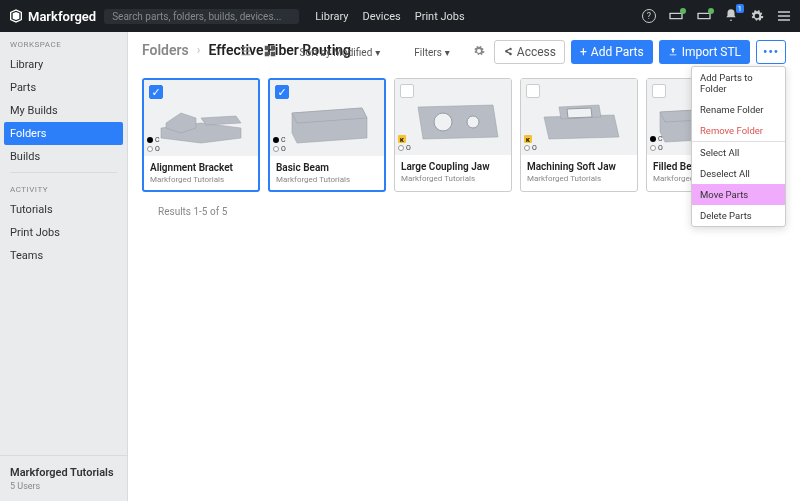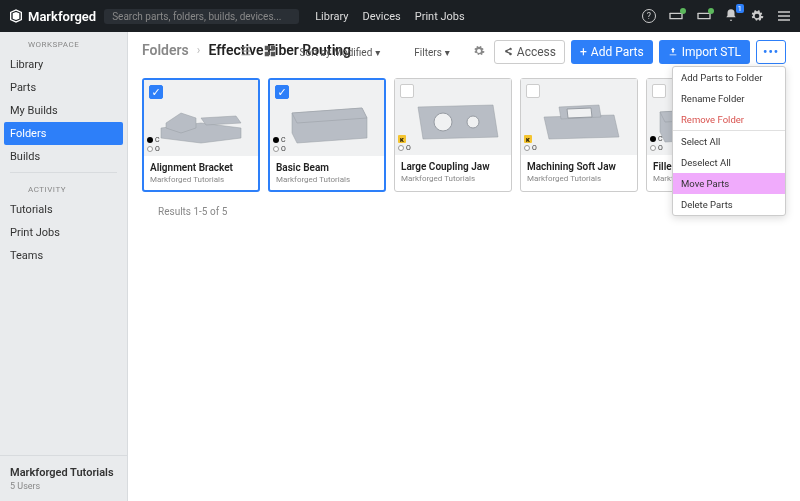--- a/index.html
+++ b/index.html
@@ -13,21 +13,21 @@
   .top-spacer { flex: 1; }
   .topicons { display: flex; align-items: center; gap: 12px; color: #ccc; }
   .topicons .circle { width: 14px; height: 14px; border-radius: 50%; border: 1.5px solid #ccc; display: flex; align-items: center; justify-content: center; font-size: 9px; }
   .printer-badge { position: relative; display: flex; align-items: center; }
   .printer-badge svg { width: 16px; height: 12px; }
   .printer-badge .dot { width: 6px; height: 6px; border-radius: 50%; position: absolute; top: -2px; right: -2px; }
   .bell { position: relative; }
   .bell .count { position: absolute; top: -4px; right: -6px; background: #2d7ff9; color: #fff; border-radius: 2px; font-size: 8px; padding: 0 2px; line-height: 9px; }
   .main { display: flex; height: calc(100% - 32px); }
   .sidebar { width: 128px; background: #e9ebed; border-right: 1px solid #d8dbde; display: flex; flex-direction: column; }
-  .sb-section { padding: 8px 0 4px 28px; font-size: 8px; letter-spacing: 0.5px; color: #888; text-transform: uppercase; }
+  .sb-section { padding: 8px 0 4px 10px; font-size: 8px; letter-spacing: 0.5px; color: #888; text-transform: uppercase; }
   .sb-item { padding: 5px 10px; font-size: 11px; color: #333; cursor: pointer; }
   .sb-item.active { background: #2d7ff9; color: #fff; border-radius: 2px; margin: 0 4px; padding: 5px 6px; }
   .sb-divider { height: 1px; background: #d8dbde; margin: 4px 10px; }
   .sb-footer { margin-top: auto; padding: 10px; border-top: 1px solid #d8dbde; }
   .sb-footer .owner { font-size: 11px; font-weight: 600; color: #333; }
   .sb-footer .users { font-size: 9px; color: #888; margin-top: 2px; }
   .content { flex: 1; background: #fff; position: relative; overflow: hidden; }
   .crumbbar { display: flex; align-items: center; padding: 10px 14px 6px; gap: 8px; }
   .crumb { font-size: 14px; color: #888; font-weight: 600; }
   .crumb.current { color: #222; }
@@ -47,21 +47,21 @@
   .card .check { position: absolute; top: 5px; left: 5px; width: 14px; height: 14px; border: 1px solid #ccc; border-radius: 2px; background: #fff; display: flex; align-items: center; justify-content: center; }
   .card.selected .check { background: #2d7ff9; border-color: #2d7ff9; color: #fff; }
   .card .badges { position: absolute; bottom: 3px; left: 3px; display: flex; flex-direction: column; gap: 1px; }
   .badge-row { display: flex; align-items: center; gap: 2px; font-size: 7px; }
   .badge-dot { width: 6px; height: 6px; border-radius: 50%; }
   .badge-sq { width: 8px; height: 8px; display:flex; align-items:center; justify-content:center; font-size:6px; font-weight:bold; border-radius:1px; }
   .card .meta { padding: 6px; }
   .card .title { font-size: 10px; font-weight: 600; color: #222; white-space: nowrap; overflow: hidden; text-overflow: ellipsis; }
   .card .sub { font-size: 8px; color: #888; margin-top: 2px; }
   .results { padding: 0 30px; font-size: 10px; color: #888; }
-  .dropdown { position: absolute; top: 34px; right: 14px; width: 114px; background: #fff; border: 1px solid #ccc; border-radius: 3px; box-shadow: 0 2px 8px rgba(0,0,0,0.15); z-index: 10; }
+  .dropdown { position: absolute; top: 34px; right: 14px; width: 95px; background: #fff; border: 1px solid #ccc; border-radius: 3px; box-shadow: 0 2px 8px rgba(0,0,0,0.15); z-index: 10; }
   .dd-item { padding: 5px 8px; font-size: 9.5px; color: #333; cursor: pointer; }
   .dd-item:hover, .dd-item.hover { background: #f0abfc; }
   .dd-item.danger { color: #d9534f; }
   .dd-sep { height: 1px; background: #e0e0e0; }
   .shape3d { fill: #b8bdc5; stroke: #979ca3; stroke-width: 0.5; }
 </style>
 </head>
 <body>
 
 <div class="topbar">

